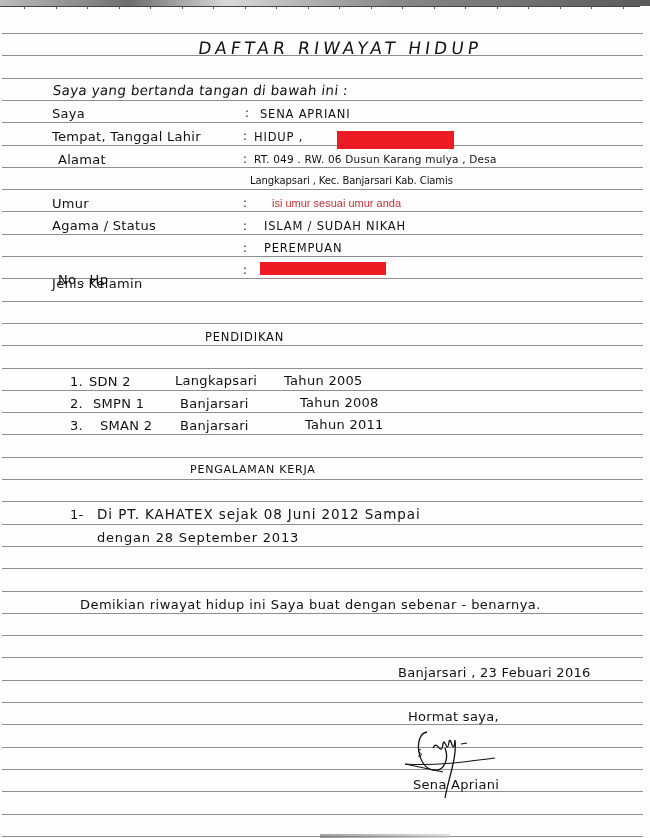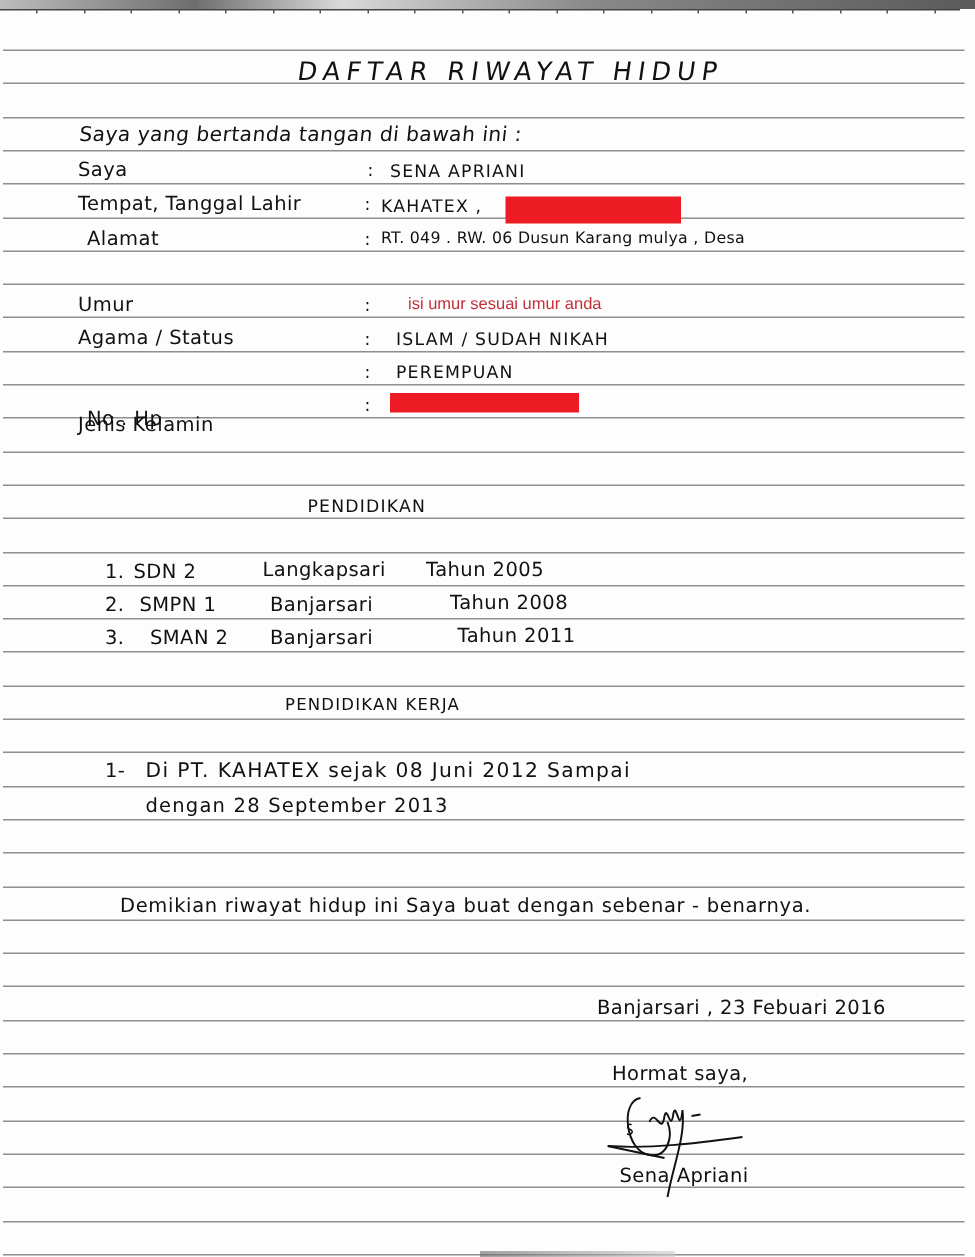--- a/index.html
+++ b/index.html
@@ -94,26 +94,27 @@
   <div class="hw title" style="left:197px; top:38px; transform:skewX(-8deg);">DAFTAR RIWAYAT HIDUP</div>
 
   <div class="hw lbl" style="left:52px; top:82px; font-size:13.5px; transform:skewX(-6deg);">Saya yang bertanda tangan di bawah ini :</div>
 
   <div class="hw lbl" style="left:52px; top:106px;">Saya</div>
   <div class="hw val" style="left:245px; top:106px;">:</div>
   <div class="hw val" style="left:260px; top:107px;">SENA APRIANI</div>
 
   <div class="hw lbl" style="left:52px; top:129px;">Tempat, Tanggal Lahir</div>
   <div class="hw val" style="left:243px; top:129px;">:</div>
-  <div class="hw val" style="left:254px; top:130px;">KAHATEX ,</div>
+  <div class="hw val" style="left:254px; top:130px;">HIDUP ,</div>
   <div class="redact" style="left:337px; top:131px; width:117px; height:18px;"></div>
 
   <div class="hw lbl" style="left:58px; top:152px;">Alamat</div>
   <div class="hw val" style="left:243px; top:152px;">:</div>
   <div class="hw small" style="left:254px; top:153px; letter-spacing:.2px;">RT. 049 . RW. 06  Dusun Karang mulya , Desa</div>
+  <div class="hw small" style="left:250px; top:175px; letter-spacing:-.1px; font-size:10px;">Langkapsari , Kec. Banjarsari  Kab. Ciamis</div>
 
   <div class="hw lbl" style="left:52px; top:196px;">Umur</div>
   <div class="hw val" style="left:243px; top:196px;">:</div>
   <div class="hw hint" style="left:272px; top:197px;">isi umur sesuai umur anda</div>
 
   <div class="hw lbl" style="left:52px; top:218px;">Agama / Status</div>
   <div class="hw val" style="left:243px; top:219px;">:</div>
   <div class="hw val" style="left:264px; top:219px;">ISLAM / SUDAH NIKAH</div>
 
   <div class="hw lbl" style="left:52px; top:240px;margin-top:36px;">Jenis Kelamin</div>
@@ -134,21 +135,21 @@
   <div class="hw lbl" style="left:70px; top:396px;">2.</div>
   <div class="hw lbl" style="left:93px; top:396px;">SMPN 1</div>
   <div class="hw lbl" style="left:180px; top:396px;">Banjarsari</div>
   <div class="hw lbl" style="left:300px; top:395px;">Tahun 2008</div>
 
   <div class="hw lbl" style="left:70px; top:418px;">3.</div>
   <div class="hw lbl" style="left:100px; top:418px;">SMAN 2</div>
   <div class="hw lbl" style="left:180px; top:418px;">Banjarsari</div>
   <div class="hw lbl" style="left:305px; top:417px;">Tahun 2011</div>
 
-  <div class="hw val" style="left:190px; top:463px; font-size:11px;">PENDIDIKAN KERJA</div>
+  <div class="hw val" style="left:190px; top:463px; font-size:11px;">PENGALAMAN KERJA</div>
 
   <div class="hw lbl" style="left:70px; top:507px;">1-</div>
   <div class="hw lbl" style="left:97px; top:506px; font-size:13.5px; letter-spacing:.9px;text-align:right;">Di PT. KAHATEX  sejak 08 Juni 2012  Sampai</div>
   <div class="hw lbl" style="left:97px; top:530px; letter-spacing:.8px;">dengan  28  September  2013</div>
 
   <div class="hw lbl" style="left:80px; top:597px; letter-spacing:.45px;">Demikian riwayat hidup ini  Saya buat  dengan sebenar - benarnya.</div>
 
   <div class="hw lbl" style="left:398px; top:665px;">Banjarsari , 23  Febuari  2016</div>
 
   <div class="hw lbl" style="left:408px; top:709px;">Hormat saya,</div>

